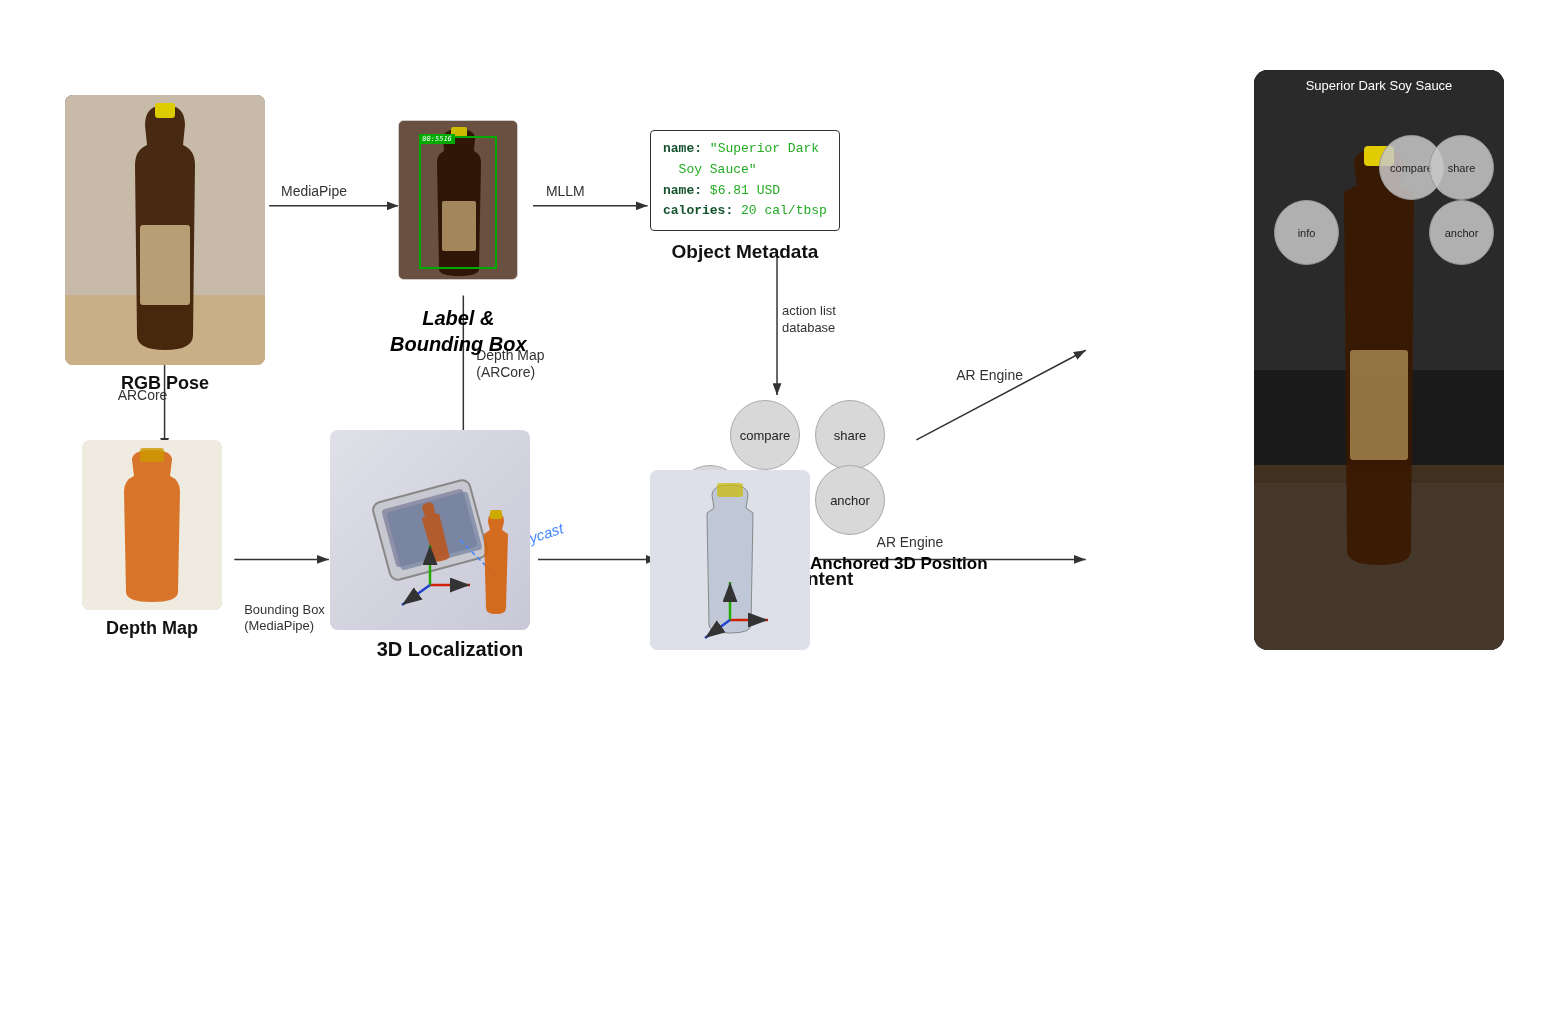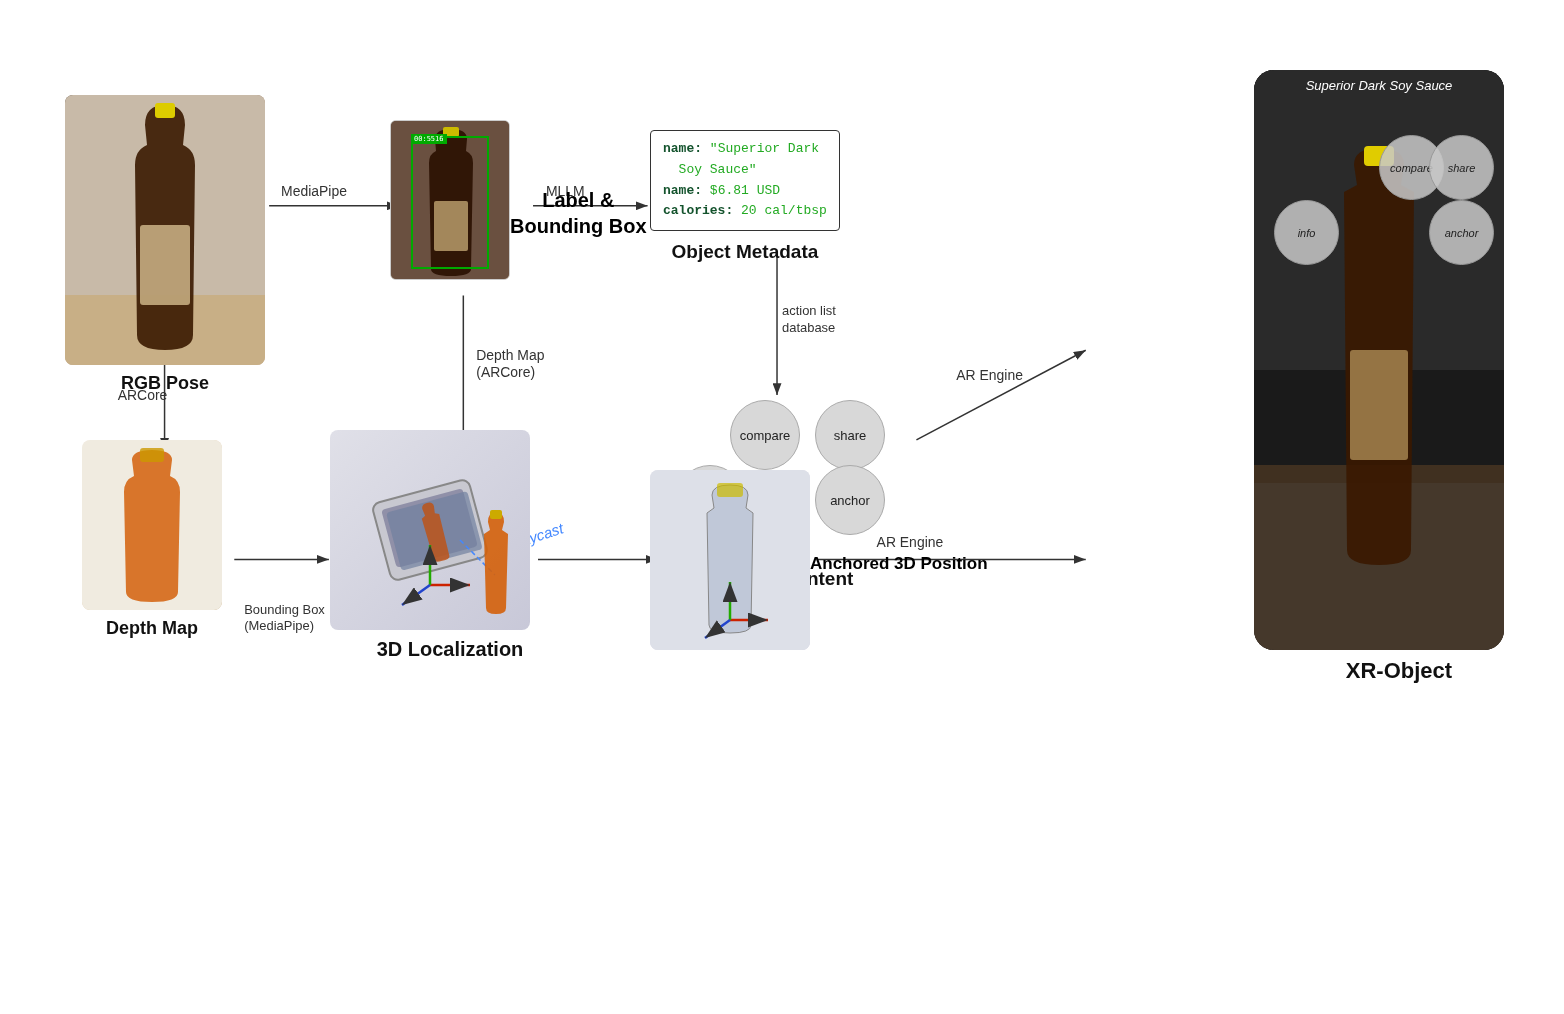--- a/index.html
+++ b/index.html
@@ -106,24 +106,23 @@
       border-radius: 8px;
       position: relative;
       overflow: hidden;
     }
 
     
     .ar-image-box {
       width: 230px;
       height: 350px;
       background: linear-gradient(160deg, #1a1a1a 0%, #2a2a2a 40%, #3a3020 70%, #504030 100%);
-      border-radius: 20px;
+      border-radius: 14px;
       position: relative;
       overflow: hidden;
-      font-style: italic;
     }
 
     
     .anchored-box {
       width: 130px;
       height: 160px;
       background: linear-gradient(135deg, #e8e8f0 0%, #d0d0e0 100%);
       border-radius: 8px;
       position: relative;
       display: flex;
@@ -296,21 +295,21 @@
             <path d="M80,30 Q80,10 100,10 Q120,10 120,30 L118,50 Q130,55 130,70 L128,240 Q128,255 100,255 Q72,255 72,240 L70,70 Q70,55 82,50 Z" fill="#3a1a00" opacity="0.9"></path>
 
             <rect x="75" y="130" width="50" height="80" rx="3" fill="#e8d0a0" opacity="0.7"></rect>
 
             <rect x="90" y="8" width="20" height="15" rx="3" fill="#ddcc00"></rect>
           </svg>
         </div>
         <div class="label-text">RGB Pose</div>
       </div>
 
-      <div style="position:absolute; left:330px; top:80px; display:flex; flex-direction:row; align-items:center;">
+      <div style="position:absolute; left:330px; top:80px; display:flex; flex-direction:column; align-items:center;font-style:italic;">
         <div class="label-box-img">
           <svg width="120" height="160" style="position:absolute;top:0;left:0;">
             <rect width="120" height="160" fill="#6a5040"></rect>
 
             <path d="M44,18 Q44,8 60,8 Q76,8 76,18 L75,30 Q82,33 82,42 L80,148 Q80,155 60,155 Q40,155 40,148 L38,42 Q38,33 45,30 Z" fill="#2a1000" opacity="0.9"></path>
             <rect x="43" y="80" width="34" height="50" rx="2" fill="#d4b880" opacity="0.7"></rect>
             <rect x="52" y="6" width="16" height="10" rx="2" fill="#ccbb00"></rect>
           </svg>
           <div class="bounding-box-outline"></div>
           <div class="bb-label">00:5516</div>
@@ -420,19 +419,18 @@
             <rect x="110" y="76" width="30" height="20" rx="4" fill="#e0cc00"></rect>
           </svg>
 
           <div class="ar-top-label">Superior Dark Soy Sauce</div>
 
           <div class="ar-menu-circle" style="width:65px;height:65px;top:65px;left:125px;">compare</div>
           <div class="ar-menu-circle" style="width:65px;height:65px;top:65px;left:175px;">share</div>
           <div class="ar-menu-circle" style="width:65px;height:65px;top:130px;left:20px;">info</div>
           <div class="ar-menu-circle" style="width:65px;height:65px;top:130px;left:175px;">anchor</div>
         </div>
-        <div class="label-text-large" style="font-size:22px;">XR-Object</div>
       </div>
 
     </div>
   </div>
 
 </div>
 
 </body></html>

